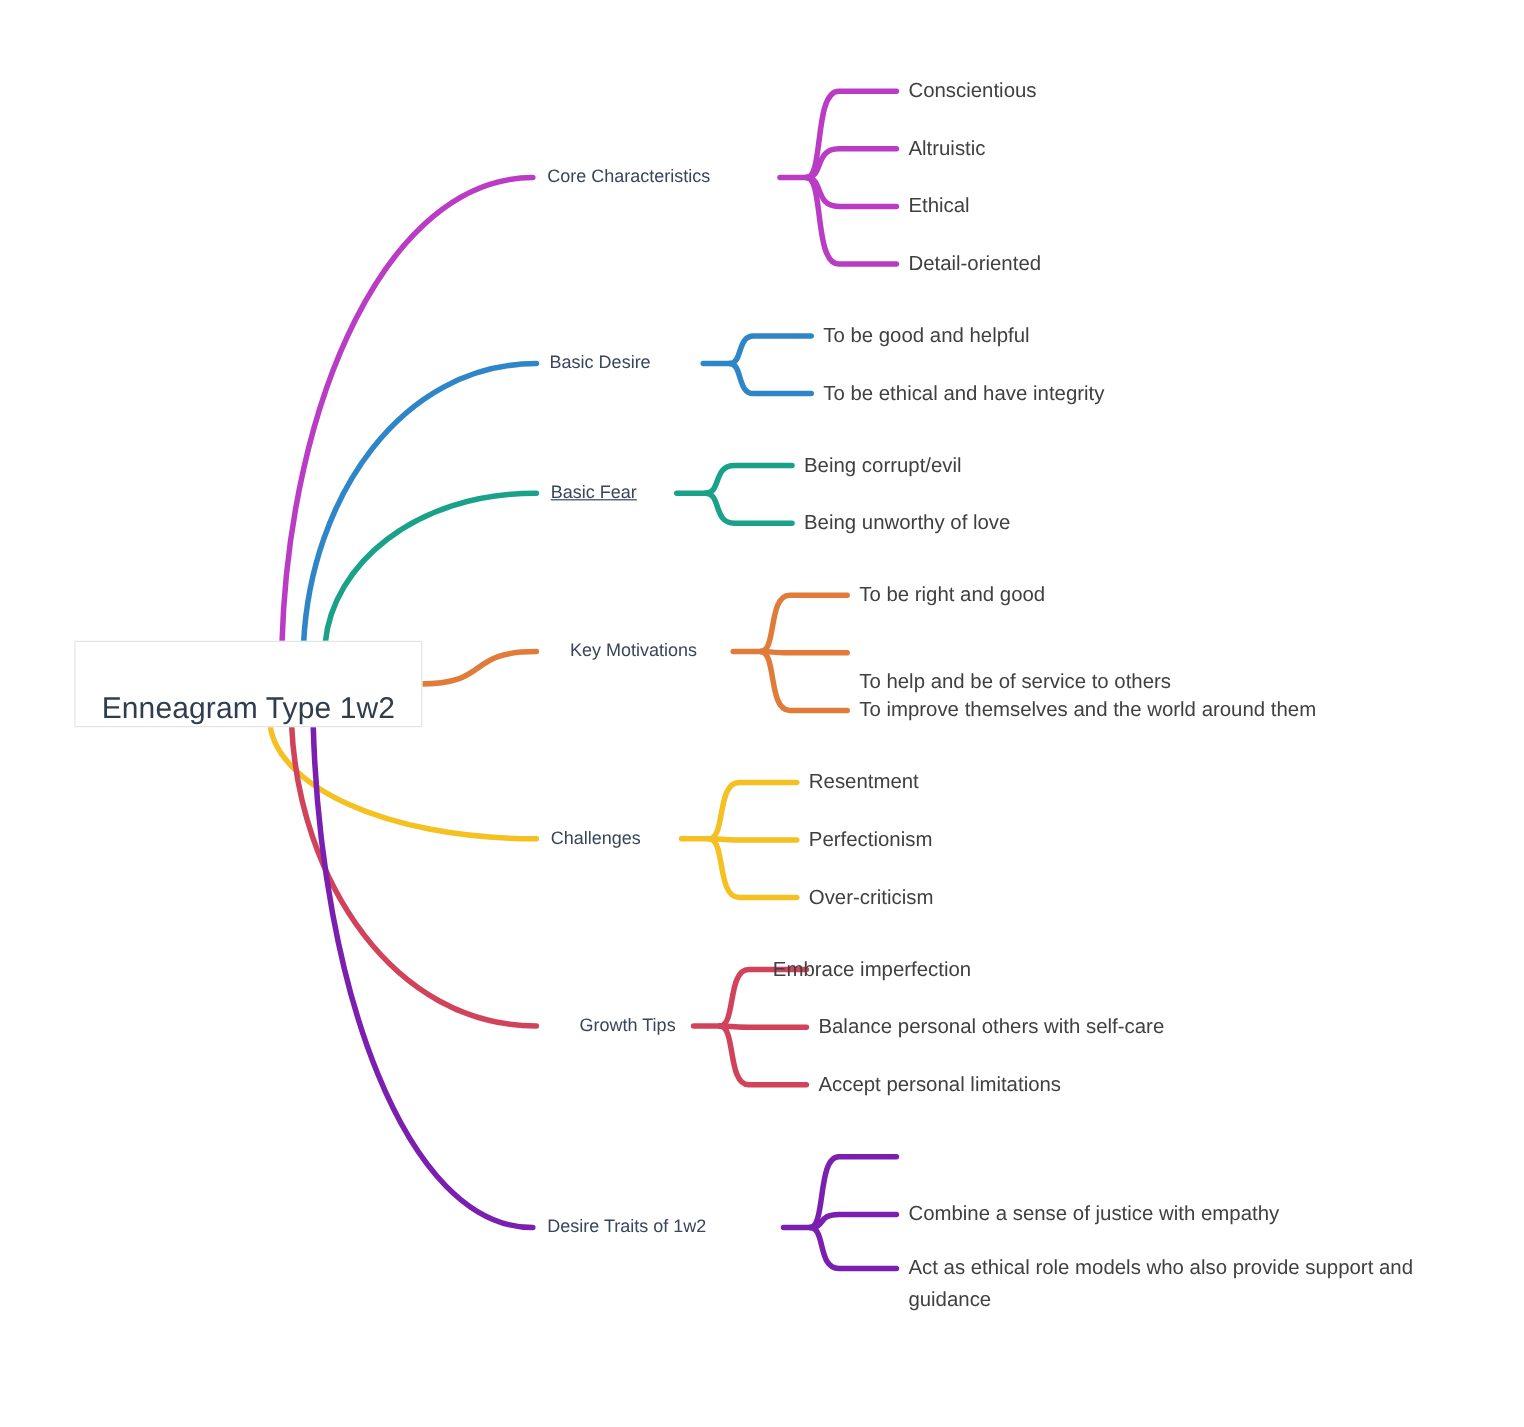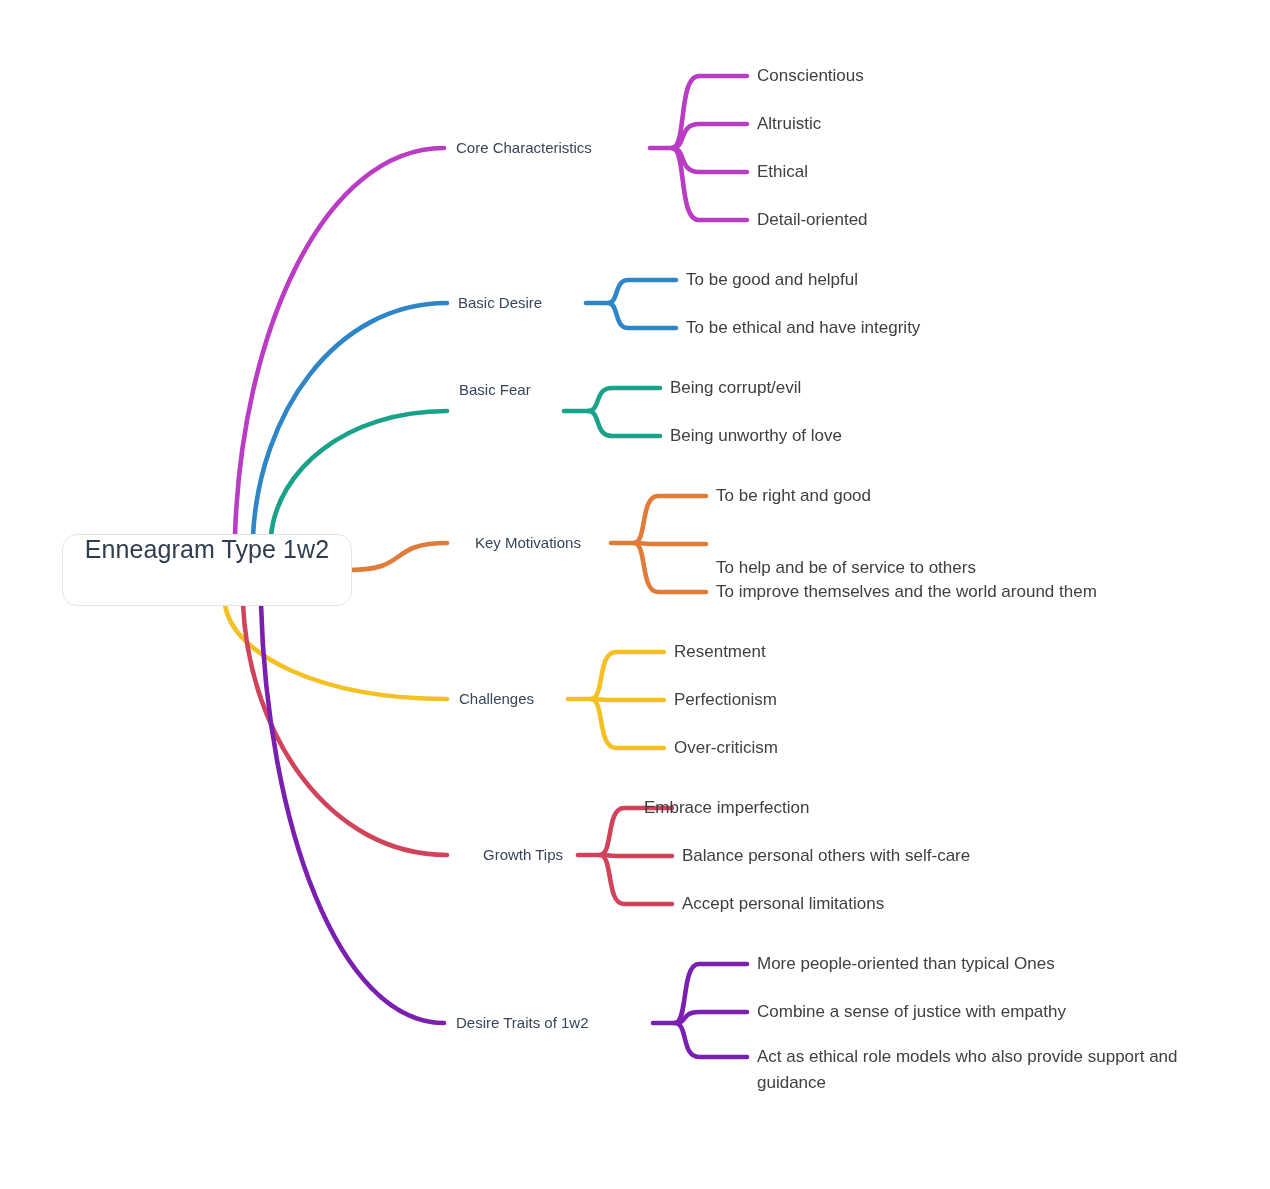--- a/index.html
+++ b/index.html
@@ -34,23 +34,23 @@
     height: 1189px;
     pointer-events: none;
   }
   .mm-layer-text > * { pointer-events: auto; }
 
   .root-node {
     position: absolute;
     box-sizing: border-box;
     background: #ffffff;
     border: 1px solid #e3e4e6;
-    border-radius: 15px;
+    border-radius: 0;
     display: flex;
-    align-items: flex-start;
+    align-items: flex-end;
     justify-content: center;
     box-shadow: 0 0 0 0 rgba(0,0,0,0);
   }
   .root-label {
     font-size: 25px;
     font-weight: 400;
     color: #2f3d4f;
     letter-spacing: 0.1px;
     white-space: nowrap;
     font-family: "Liberation Sans", "DejaVu Sans", sans-serif;
@@ -125,33 +125,32 @@
       <span class="root-label" style="color: rgb(47, 61, 79);">Enneagram Type 1w2</span>
     </div>
   <div class="branch-label" style="left: 456px; top: 136px;">Core Characteristics</div>
       <div class="leaf-label nowrap" style="left: 757px; top: 63px;">Conscientious</div>
       <div class="leaf-label nowrap" style="left: 757px; top: 111px;">Altruistic</div>
       <div class="leaf-label nowrap" style="left: 757px; top: 159px;">Ethical</div>
       <div class="leaf-label nowrap" style="left: 757px; top: 207px;">Detail-oriented</div>
       <div class="branch-label" style="left: 458px; top: 291px;">Basic Desire</div>
       <div class="leaf-label nowrap" style="left: 686px; top: 267px;">To be good and helpful</div>
       <div class="leaf-label nowrap" style="left: 686px; top: 315px;">To be ethical and have integrity</div>
-      <div class="branch-label" style="left: 459px; top: 378px;">Basic Fear</div>
+      <div class="branch-label" style="left: 459px; top: 399px; text-decoration: underline;">Basic Fear</div>
       <div class="leaf-label nowrap" style="left: 670px; top: 375px;">Being corrupt/evil</div>
       <div class="leaf-label nowrap" style="left: 670px; top: 423px;">Being unworthy of love</div>
       <div class="branch-label" style="left: 475px; top: 531px;">Key Motivations</div>
       <div class="leaf-label nowrap" style="left: 716px; top: 483px;">To be right and good</div>
       <div class="leaf-label nowrap" style="left: 716px; top: 531px; margin-top: 24px;">To help and be of service to others</div>
       <div class="leaf-label nowrap" style="left: 716px; top: 579px;">To improve themselves and the world around them</div>
       <div class="branch-label" style="left: 459px; top: 687px;">Challenges</div>
       <div class="leaf-label nowrap" style="left: 674px; top: 639px;">Resentment</div>
       <div class="leaf-label nowrap" style="left: 674px; top: 687px;">Perfectionism</div>
       <div class="leaf-label nowrap" style="left: 674px; top: 735px;">Over-criticism</div>
       <div class="branch-label" style="left: 459px; top: 843px; margin-left: 24px;">Growth Tips</div>
       <div class="leaf-label nowrap" style="left: 644px; top: 795px;">Embrace imperfection</div>
       <div class="leaf-label nowrap" style="left: 682px; top: 843px;">Balance personal others with self-care</div>
       <div class="leaf-label nowrap" style="left: 682px; top: 891px;">Accept personal limitations</div>
       <div class="branch-label" style="left: 456px; top: 1011px;">Desire Traits of 1w2</div>
-      <div class="leaf-label nowrap" style="left: 757px; top: 951px;">More people-oriented than typical Ones</div>
       <div class="leaf-label nowrap" style="left: 757px; top: 999px;">Combine a sense of justice with empathy</div>
       <div class="leaf-label wrap" style="left: 757px; top: 1044px;">Act as ethical role models who also provide support and guidance</div>
     </div>
 </div>
 
 </body></html>

